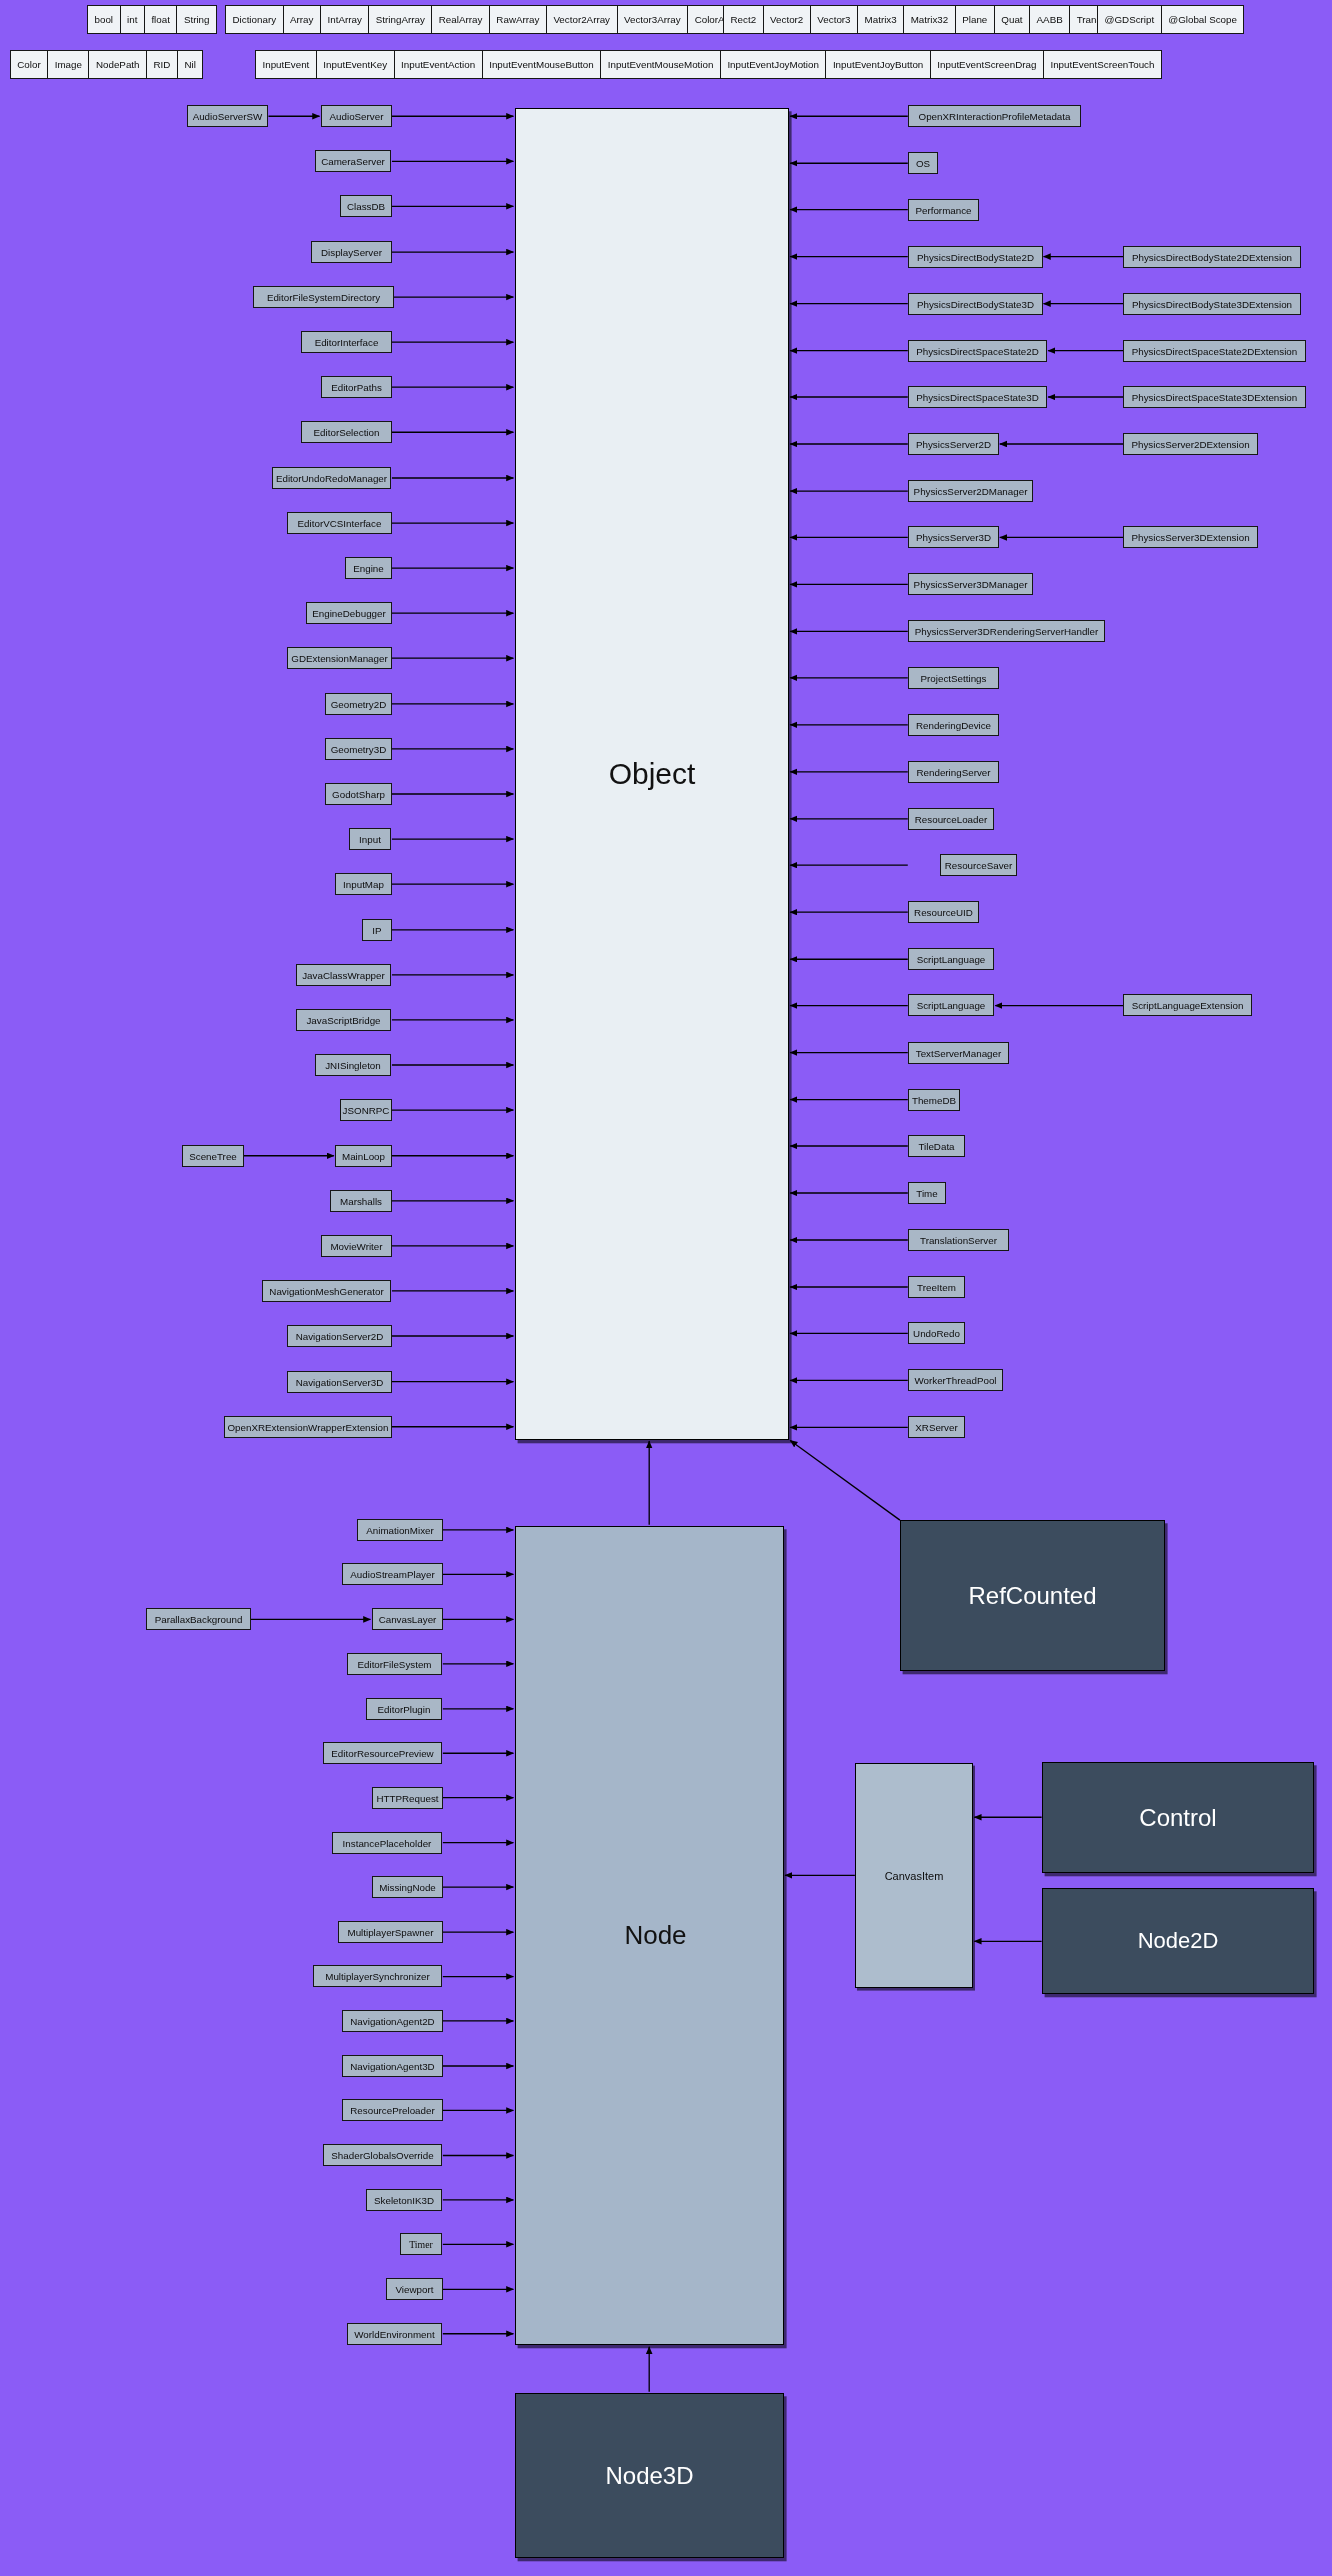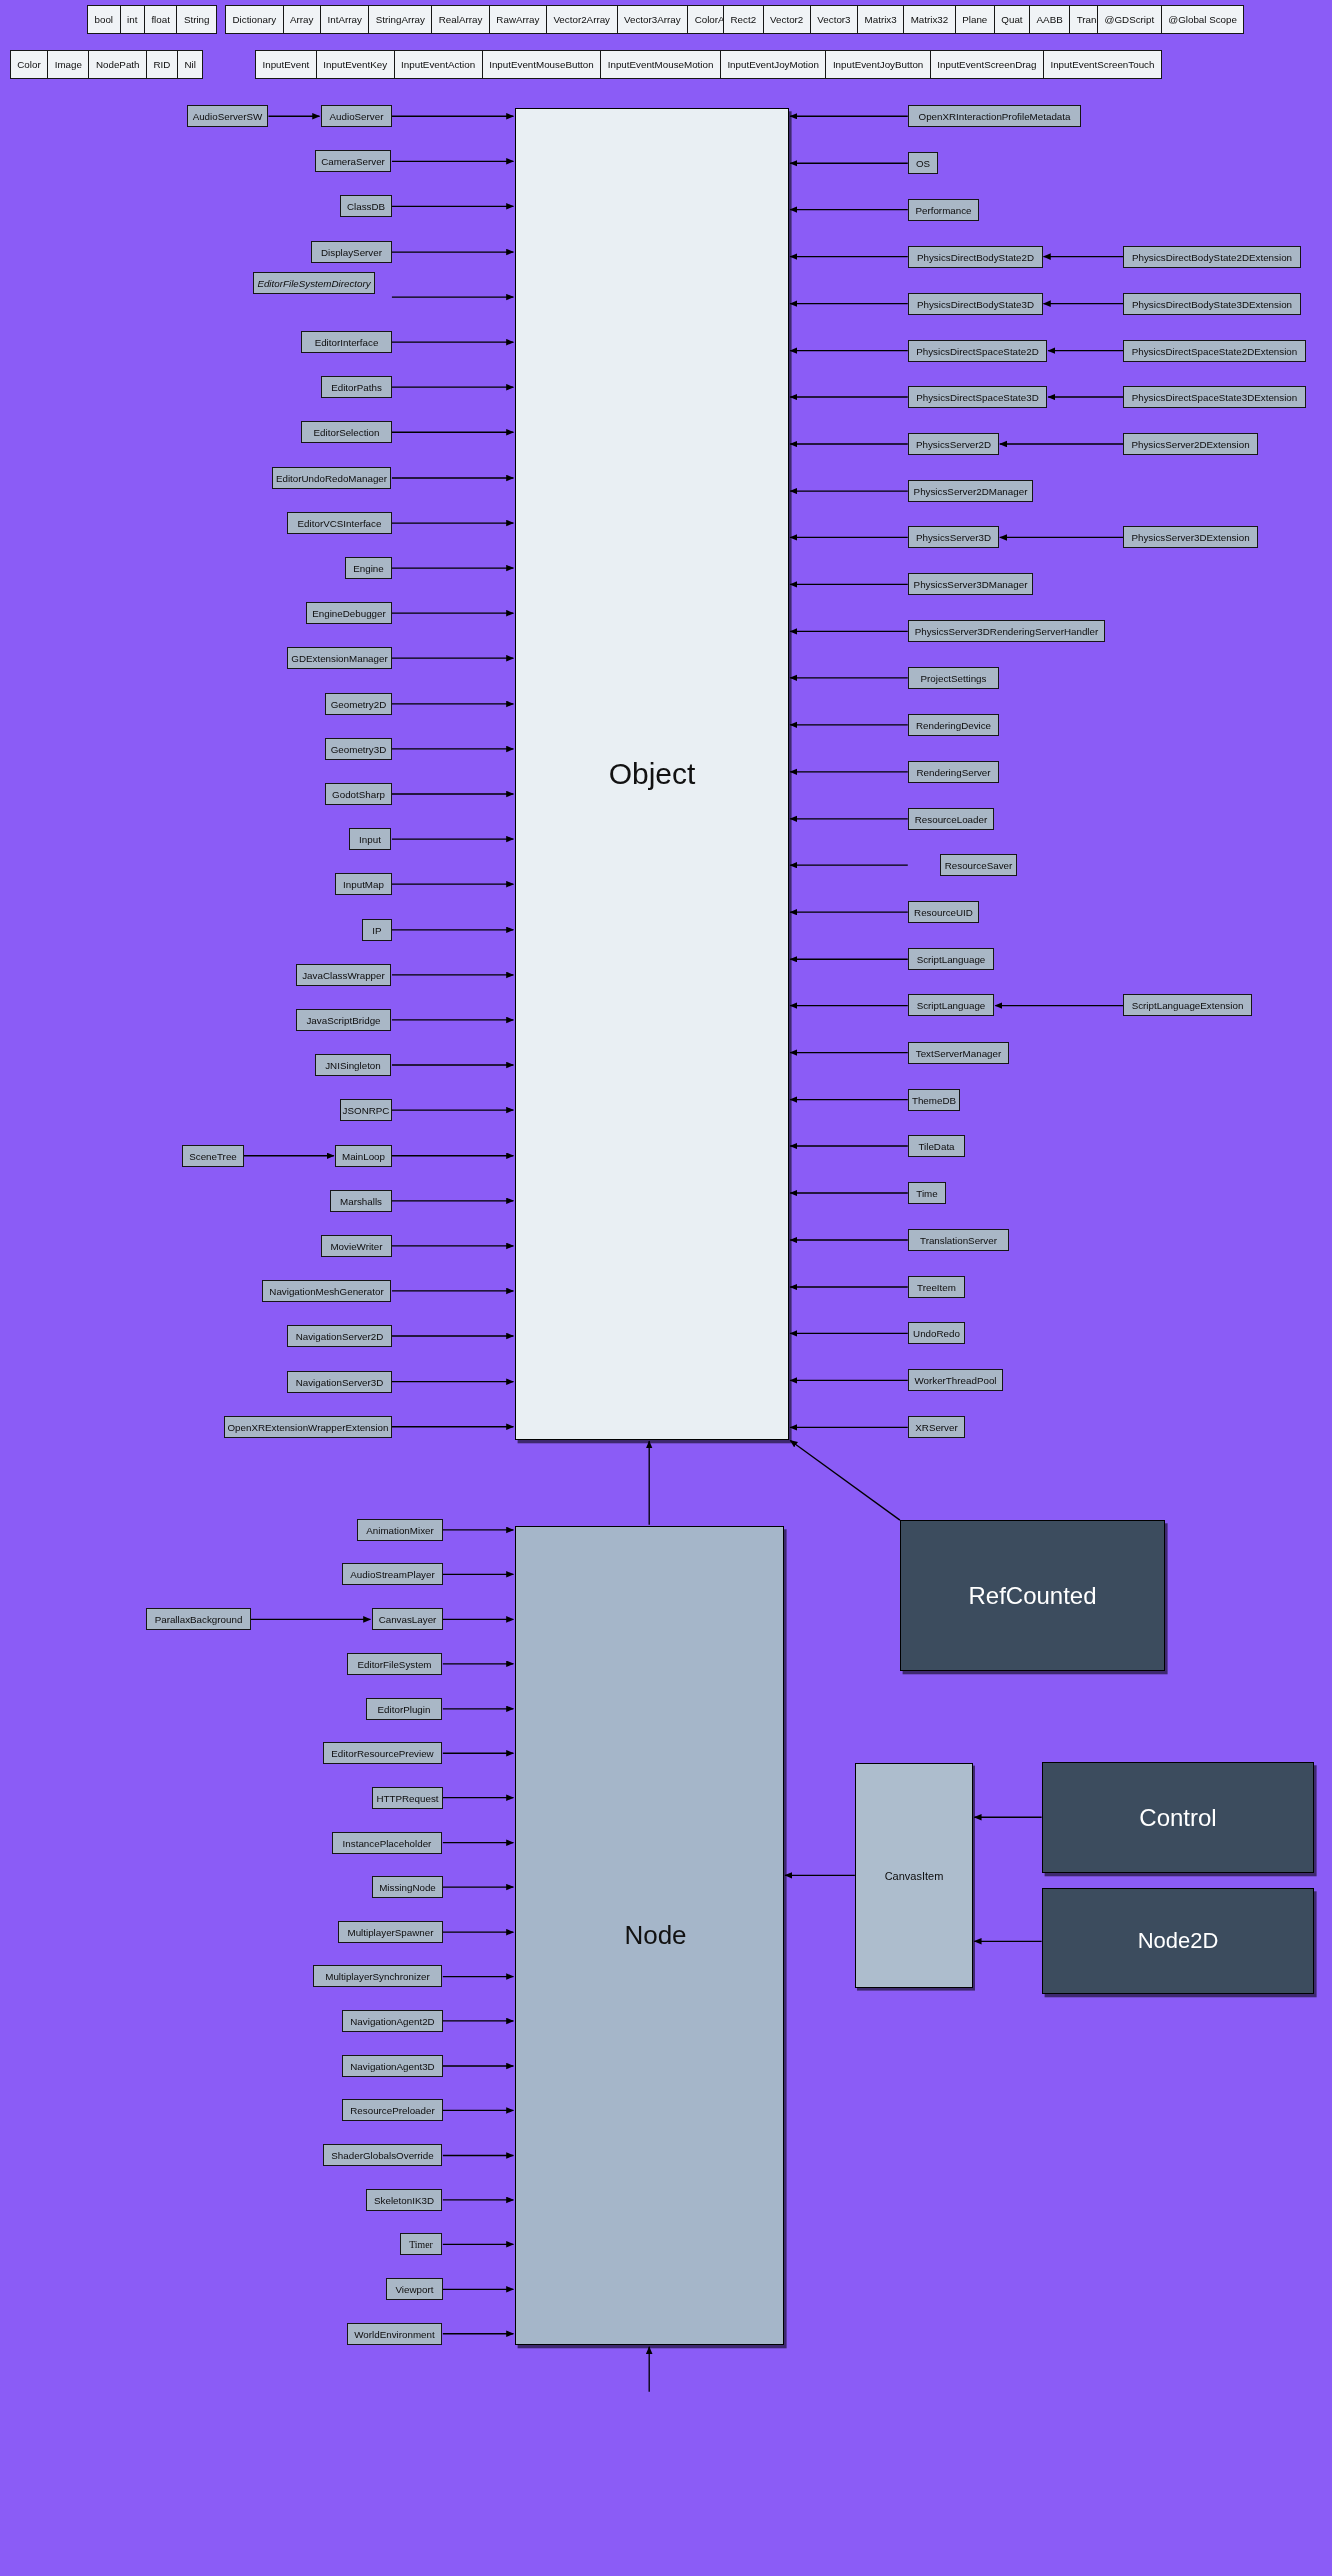--- a/index.html
+++ b/index.html
@@ -171,29 +171,30 @@
       <div class="stripcell">InputEventMouseButton</div>
       <div class="stripcell">InputEventMouseMotion</div>
       <div class="stripcell">InputEventJoyMotion</div>
       <div class="stripcell">InputEventJoyButton</div>
       <div class="stripcell">InputEventScreenDrag</div>
       <div class="stripcell">InputEventScreenTouch</div>
     </div>
     <div class="objectbox bigbox" style="left: 515px; top: 108px; width: 274px; height: 1332px;">Object</div>
     <div class="nodebox bigbox" style="left: 515px; top: 1526px; width: 269px; height: 819px; padding-left: 12px;">Node</div>
     <div class="darkbox bigbox" style="left: 900px; top: 1520px; width: 265px; height: 151px;">RefCounted</div>
+    <div class="darkbox bigbox" style="left: 515px; top: 2393px; width: 269px; height: 165px;">Node3D</div>
     <div class="canvasitembox bigbox" style="left: 855px; top: 1763px; width: 118px; height: 225px;">CanvasItem</div>
     <div class="darkbox bigbox" style="left: 1042px; top: 1762px; width: 272px; height: 111px;">Control</div>
     <div class="darkbox bigbox" style="left: 1042px; top: 1888px; width: 272px; height: 106px; font-size: 22px;">Node2D</div>
     <div class="cbox" style="left: 321px; top: 105px; width: 71px; height: 22px;">AudioServer</div>
     <div class="cbox" style="left: 187px; top: 105px; width: 81px; height: 22px;">AudioServerSW</div>
     <div class="cbox" style="left: 315px; top: 150px; width: 76px; height: 22px;">CameraServer</div>
     <div class="cbox" style="left: 340px; top: 195px; width: 52px; height: 22px;">ClassDB</div>
     <div class="cbox" style="left: 311px; top: 241px; width: 81px; height: 22px;">DisplayServer</div>
-    <div class="cbox" style="left: 253px; top: 272px; width: 122px; height: 22px; font-style: italic;">EditorFileSystemDirectory</div>
+    <div class="cbox" style="left: 253px; top: 286px; width: 141px; height: 22px;">EditorFileSystemDirectory</div>
     <div class="cbox" style="left: 301px; top: 331px; width: 91px; height: 22px;">EditorInterface</div>
     <div class="cbox" style="left: 321px; top: 376px; width: 71px; height: 22px;">EditorPaths</div>
     <div class="cbox" style="left: 301px; top: 421px; width: 91px; height: 22px;">EditorSelection</div>
     <div class="cbox" style="left: 272px; top: 467px; width: 119px; height: 22px;">EditorUndoRedoManager</div>
     <div class="cbox" style="left: 287px; top: 512px; width: 105px; height: 22px;">EditorVCSInterface</div>
     <div class="cbox" style="left: 345px; top: 557px; width: 47px; height: 22px;">Engine</div>
     <div class="cbox" style="left: 306px; top: 602px; width: 86px; height: 22px;">EngineDebugger</div>
     <div class="cbox" style="left: 287px; top: 647px; width: 105px; height: 22px;">GDExtensionManager</div>
     <div class="cbox" style="left: 325px; top: 693px; width: 67px; height: 22px;">Geometry2D</div>
     <div class="cbox" style="left: 325px; top: 738px; width: 67px; height: 22px;">Geometry3D</div>

